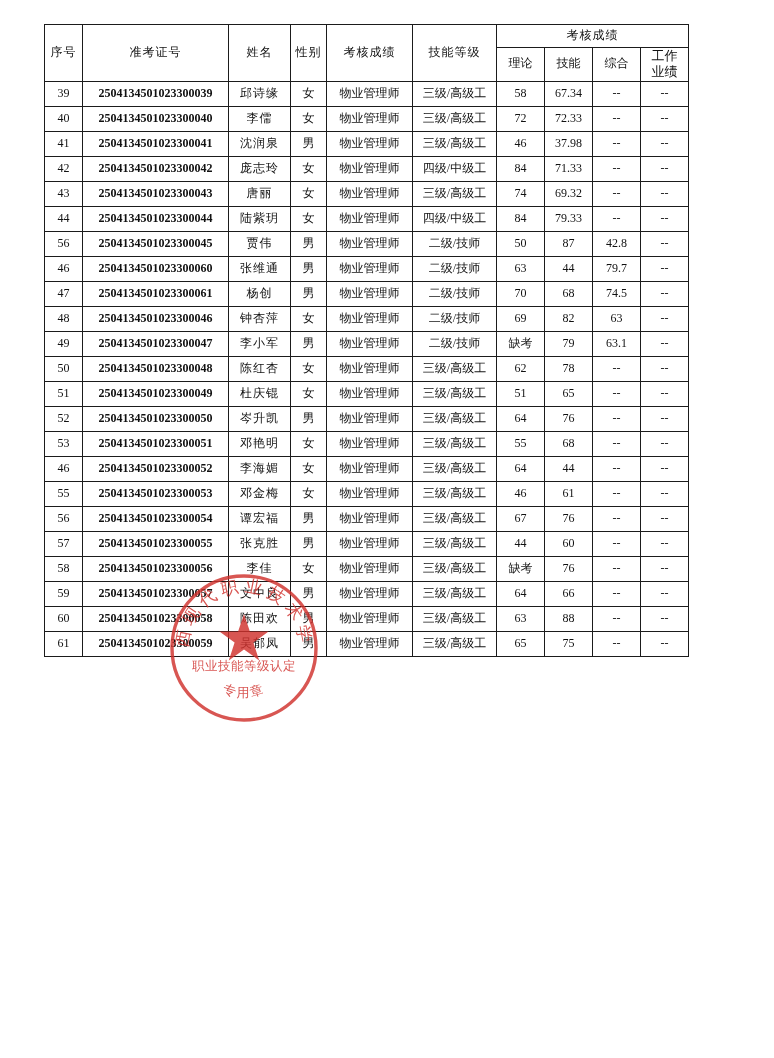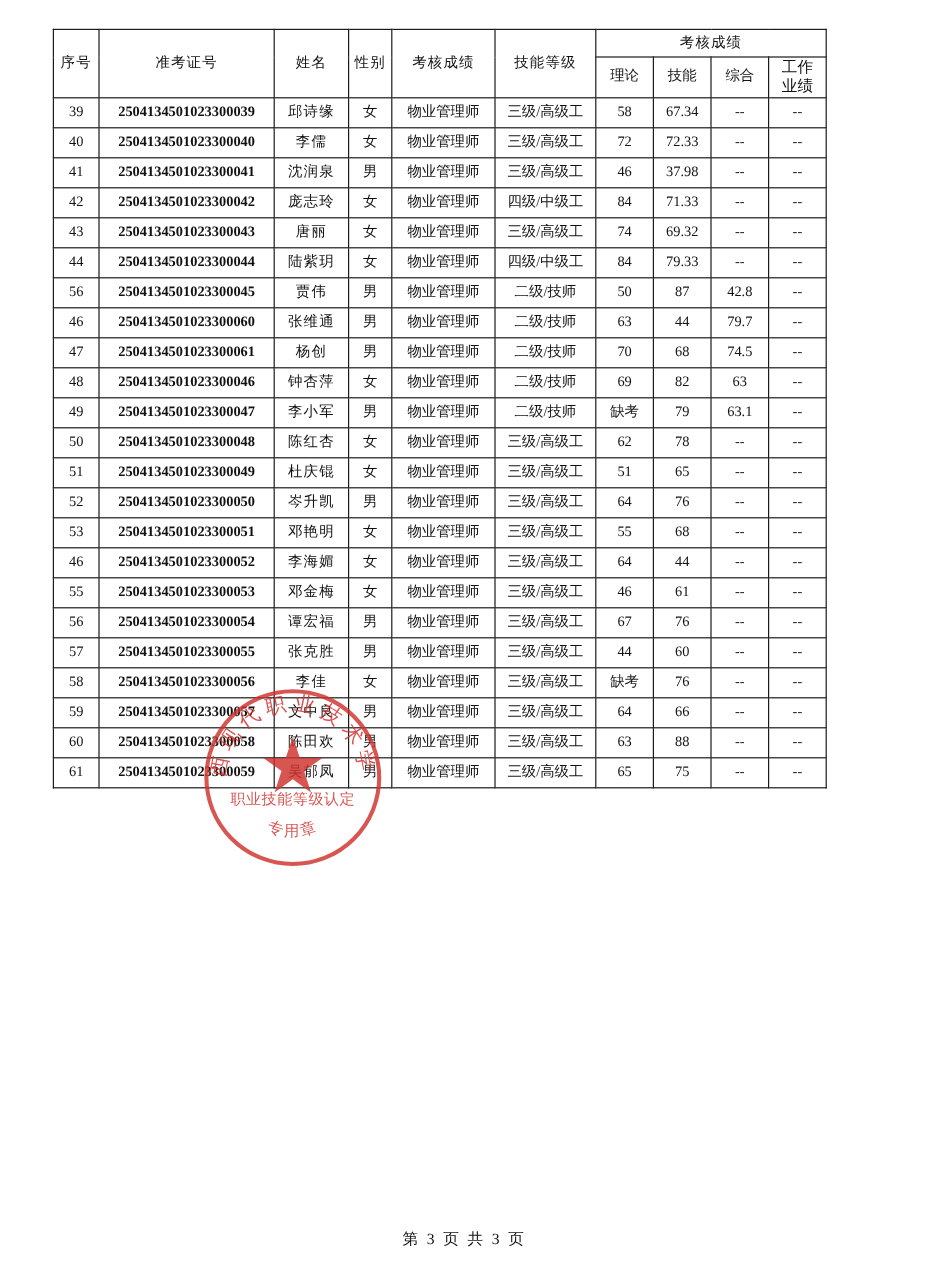--- a/index.html
+++ b/index.html
@@ -458,15 +458,14 @@
         </text>
         <text font-family="'Liberation Serif', serif" font-size="13" fill="#d0312d" letter-spacing="2">
           <textPath href="#botArc" startOffset="50%" text-anchor="middle">专用章</textPath>
         </text>
         <text x="80" y="102" font-family="'Liberation Serif', serif" font-size="12.5" fill="#d0312d" text-anchor="middle" letter-spacing="0.5">职业技能等级认定</text>
         <polygon points="80,46 85.9,63.6 104.6,63.6 89.4,74.6 95.2,92.4 80,81.4 64.8,92.4 70.6,74.6 55.4,63.6 74.1,63.6" fill="#d0312d"></polygon>
       </g>
     </svg>
   </div>
 
-  <div class="footer">第 3 页 共 3 页</div>
 
 </div>
 
 </body></html>

